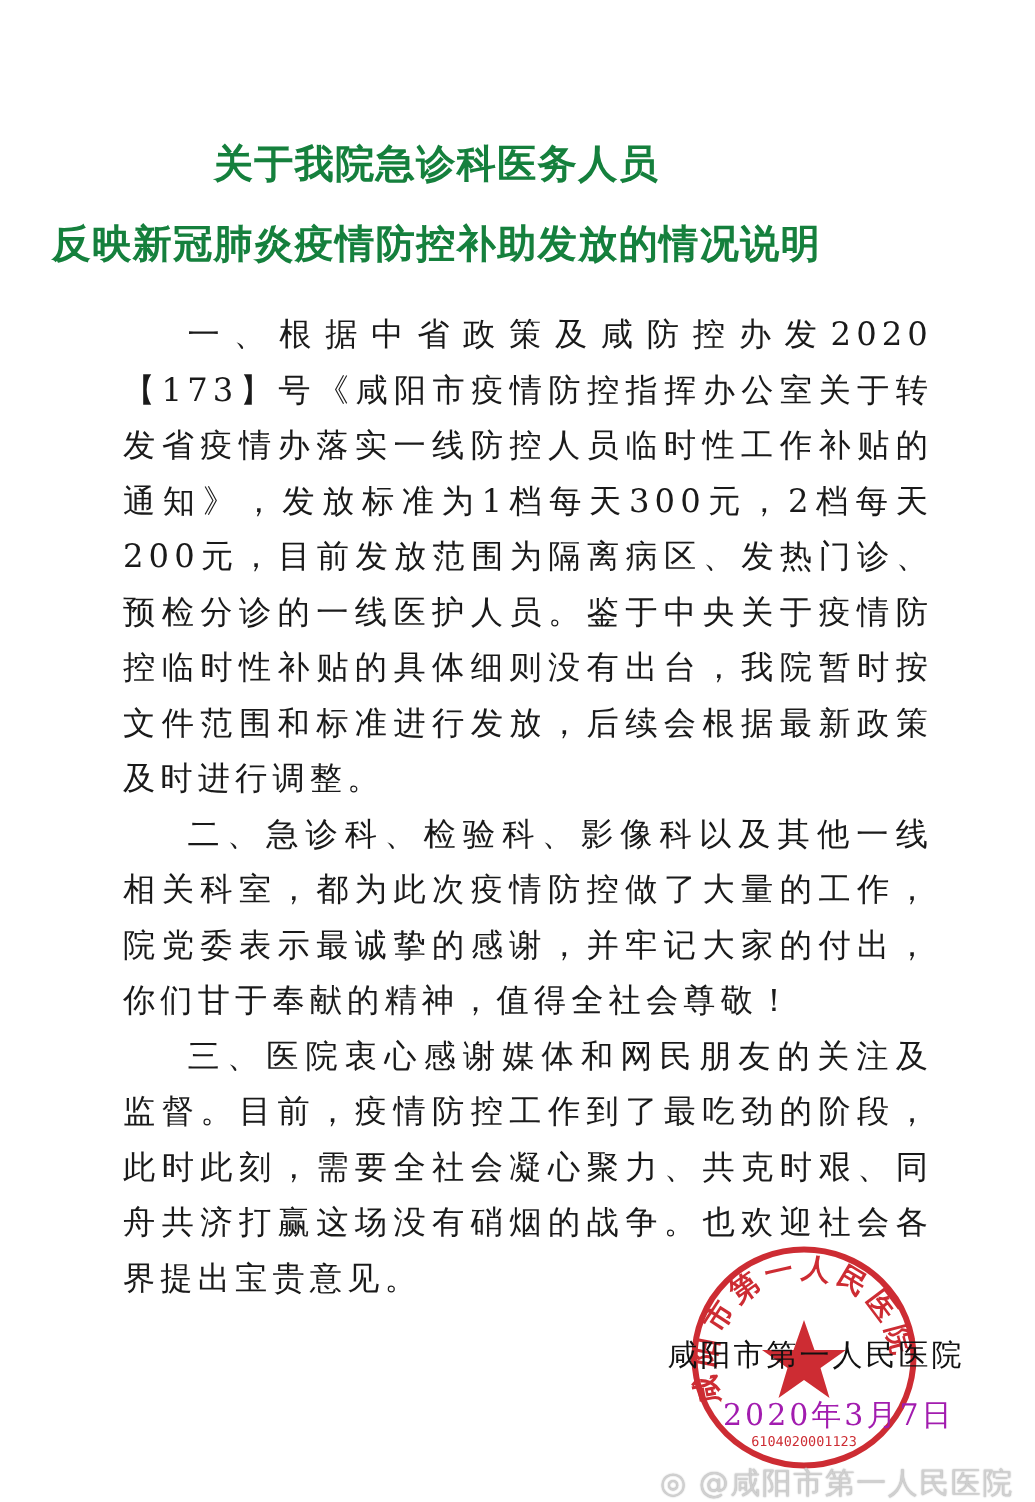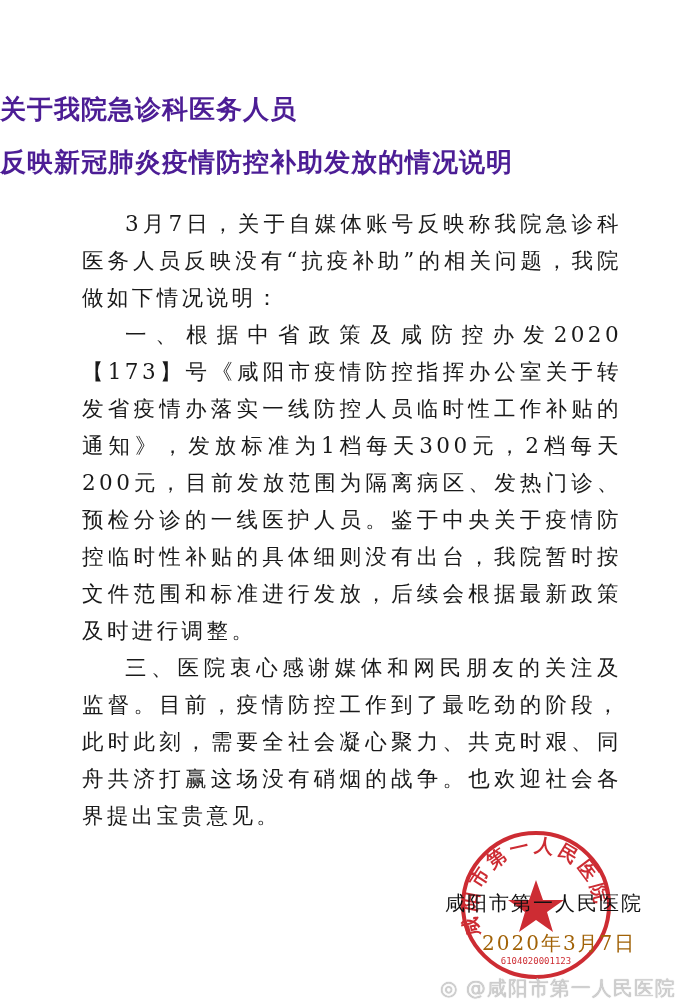--- a/index.html
+++ b/index.html
@@ -3,60 +3,60 @@
 <meta charset="utf-8">
 <style>
   html, body { margin: 0; padding: 0; }
   body {
     width: 690px; height: 1001px; background: #ffffff; overflow: hidden;
     position: relative;
     font-family: "DejaVu Serif", "Liberation Serif", serif;
     color: #1a1a1a;
   }
   .title {
-    position: absolute; left: 0; width: 582px; 
+    position: absolute; left: 0; width: 582px; text-align: center;
     font-family: "DejaVu Sans", "Liberation Sans", sans-serif;
-    font-size: 26px; font-weight: bold; letter-spacing: 1px; color: #4c1d95;
+    font-size: 26px; font-weight: bold; letter-spacing: 1px; color: #15803d;
   }
   .title.t1 { top: 92px; }
   .title.t2 { top: 145px; }
   .body {
     position: absolute; left: 82px; top: 205px; width: 540px;
     font-size: 21.5px; line-height: 37px; letter-spacing: 3.4px;
     text-align: justify;
   }
   .body p { margin: 0; text-indent: 2em; }
   .sig {
     position: absolute; left: 445px; top: 890px;
     font-size: 20px; letter-spacing: 2px; color: #111; z-index: 3;
   }
   .date {
     position: absolute; left: 482px; top: 930px;
-    font-size: 20px; letter-spacing: 2px; color: #a16207; z-index: 3;
+    font-size: 20px; letter-spacing: 2px; color: #a21caf; z-index: 3;
   }
   .stamp {
     position: absolute; left: 460px; top: 830px; width: 152px; height: 150px;
     z-index: 2; opacity: 0.9;
   }
   .watermark {
     position: absolute; left: 440px; top: 975px;
     font-family: "DejaVu Sans", "Liberation Sans", sans-serif;
     font-size: 20px; color: rgba(210,210,210,0.95); letter-spacing: 1px; z-index: 4;
     text-shadow: 0 0 1px #999;
   }
 </style>
 </head>
 <body>
 
 <div class="title t1">关于我院急诊科医务人员</div>
 <div class="title t2">反映新冠肺炎疫情防控补助发放的情况说明</div>
 
 <div class="body">
-  <p>3月7日，关于自媒体账号反映称我院急诊科医务人员反映没有“抗疫补助”的相关问题，我院做如下情况说明：</p>
   <p>一、根据中省政策及咸防控办发2020【173】号《咸阳市疫情防控指挥办公室关于转发省疫情办落实一线防控人员临时性工作补贴的通知》，发放标准为1档每天300元，2档每天200元，目前发放范围为隔离病区、发热门诊、预检分诊的一线医护人员。鉴于中央关于疫情防控临时性补贴的具体细则没有出台，我院暂时按文件范围和标准进行发放，后续会根据最新政策及时进行调整。</p>
+  <p>二、急诊科、检验科、影像科以及其他一线相关科室，都为此次疫情防控做了大量的工作，院党委表示最诚挚的感谢，并牢记大家的付出，你们甘于奉献的精神，值得全社会尊敬！</p>
   <p>三、医院衷心感谢媒体和网民朋友的关注及监督。目前，疫情防控工作到了最吃劲的阶段，此时此刻，需要全社会凝心聚力、共克时艰、同舟共济打赢这场没有硝烟的战争。也欢迎社会各界提出宝贵意见。</p>
 </div>
 
 <svg class="stamp" viewBox="0 0 152 150">
   <defs>
     <path id="arcpath" d="M 22 108 A 60 60 0 1 1 130 108"></path>
   </defs>
   <ellipse cx="76" cy="75" rx="73" ry="72" fill="none" stroke="#c8161d" stroke-width="4"></ellipse>
   <text font-size="19" font-weight="bold" fill="#c8161d" font-family="DejaVu Sans, sans-serif" letter-spacing="4">
     <textPath href="#arcpath" startOffset="4">咸阳市第一人民医院</textPath>

